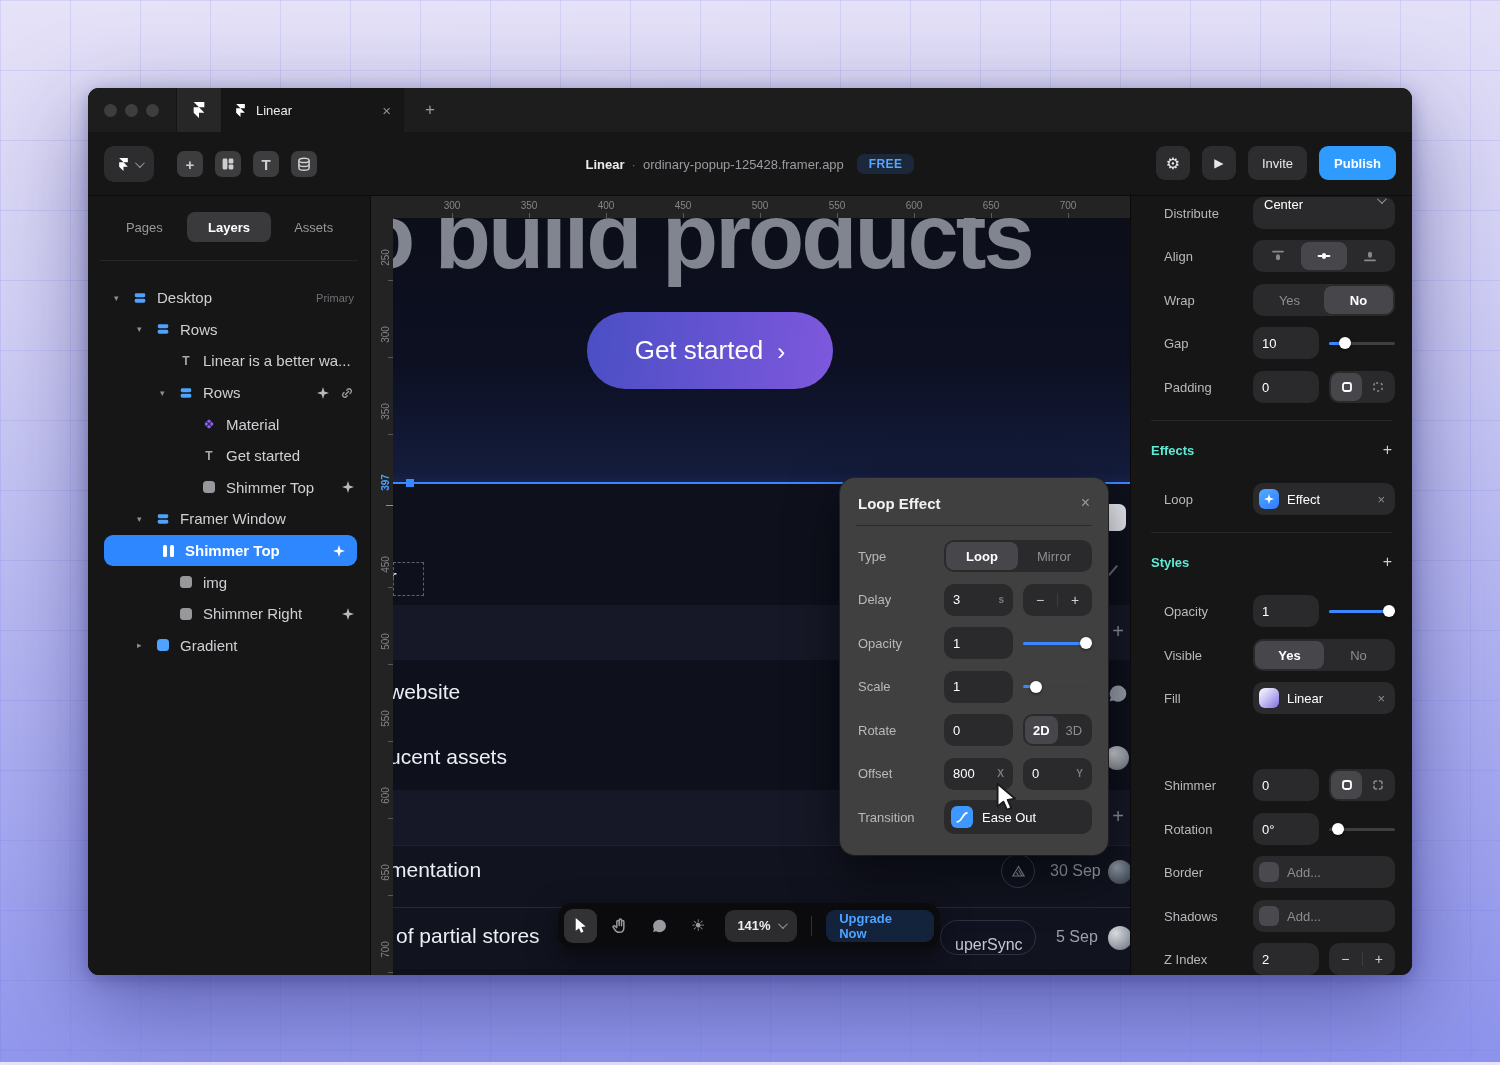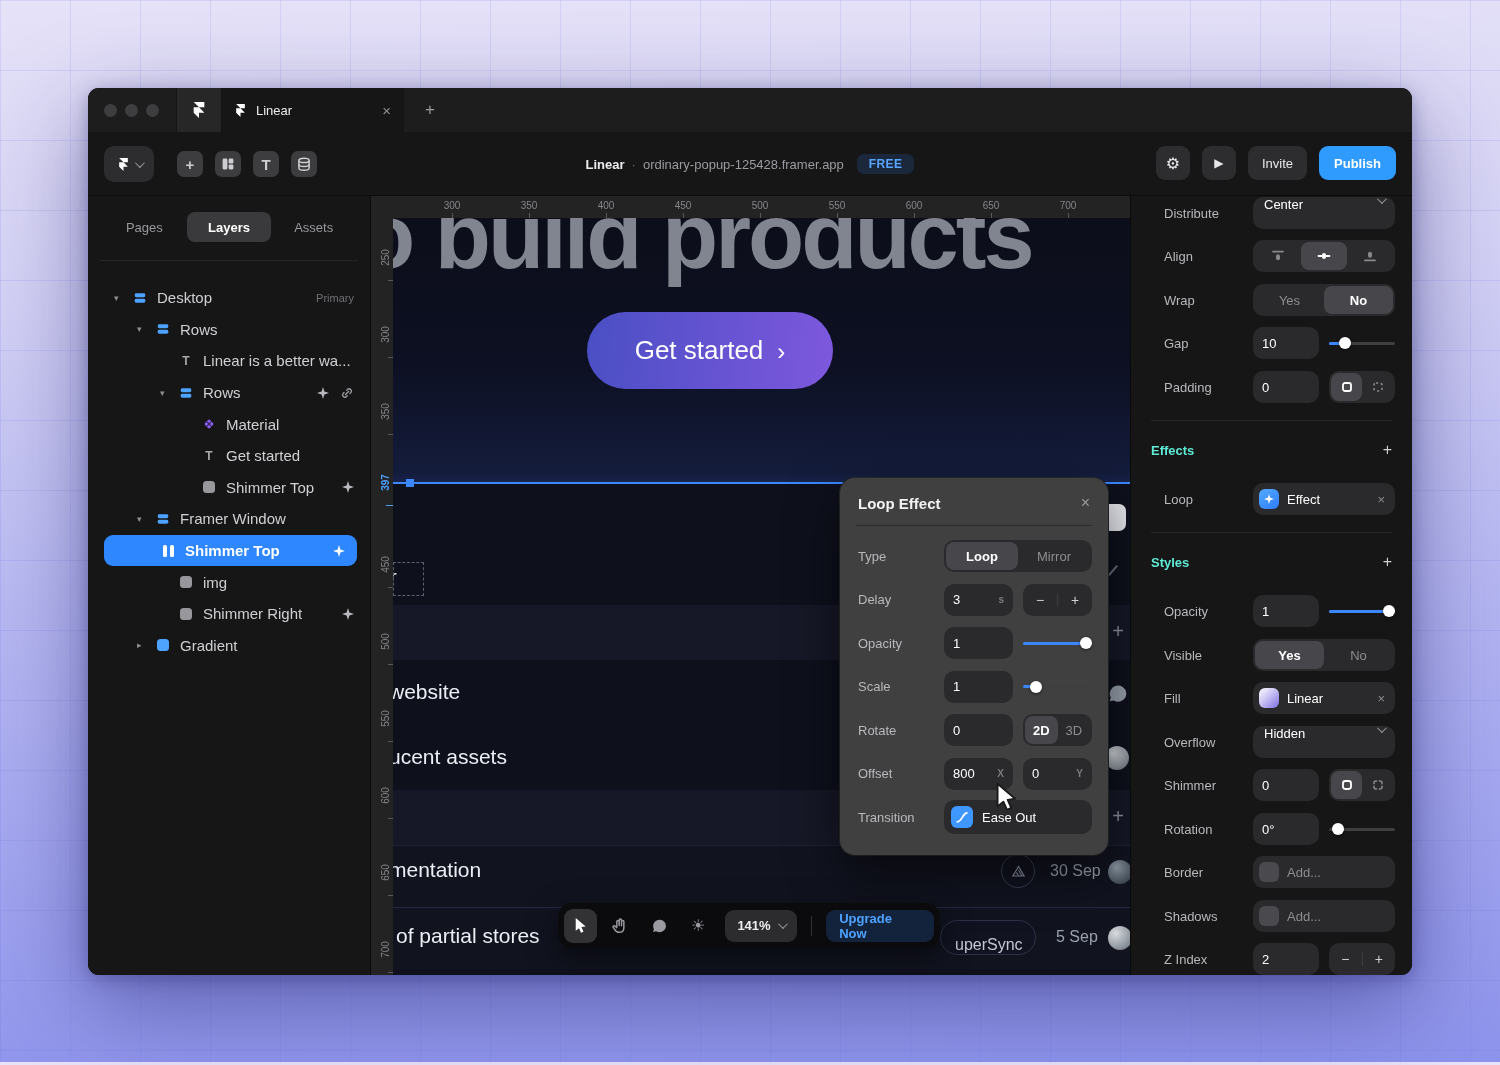--- a/index.html
+++ b/index.html
@@ -785,29 +785,20 @@
         <span class="ilabel">Fill</span>
         <div class="ictl">
           <div class="chip">
             <span class="swatch sw-fill"></span>
             <span class="cval">Linear</span>
             <span class="cx">×</span>
           </div>
         </div>
       </div>
 
-      <div class="irow" style="top:530px">
-        <span class="ilabel">Overflow</span>
-        <div class="ictl">
-          <div class="sel-box">
-            <span class="val">Hidden</span>
-            <span class="chev"></span>
-          </div>
-        </div>
-      </div>
 
       <div class="irow" style="top:573px">
         <span class="ilabel">Shimmer</span>
         <div class="ictl">
           <div class="ibox">
               <span class="val">0</span>
             </div>
           <div class="seg" style="width:66px">
             <div class="cell on">
               <svg width="14" height="14" viewBox="0 0 14 14">

